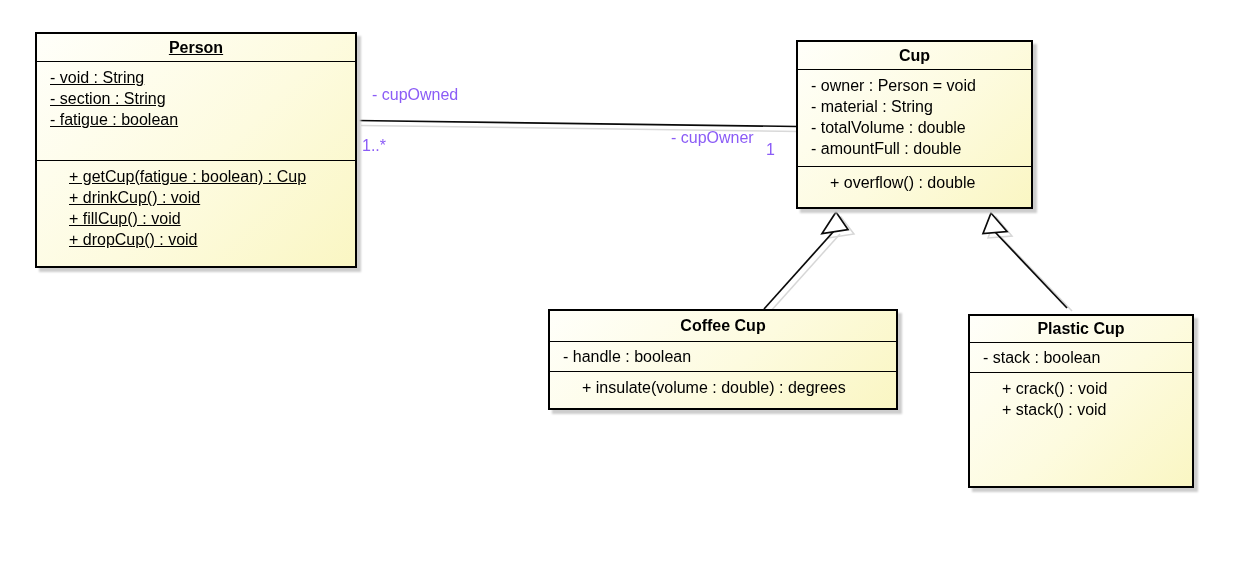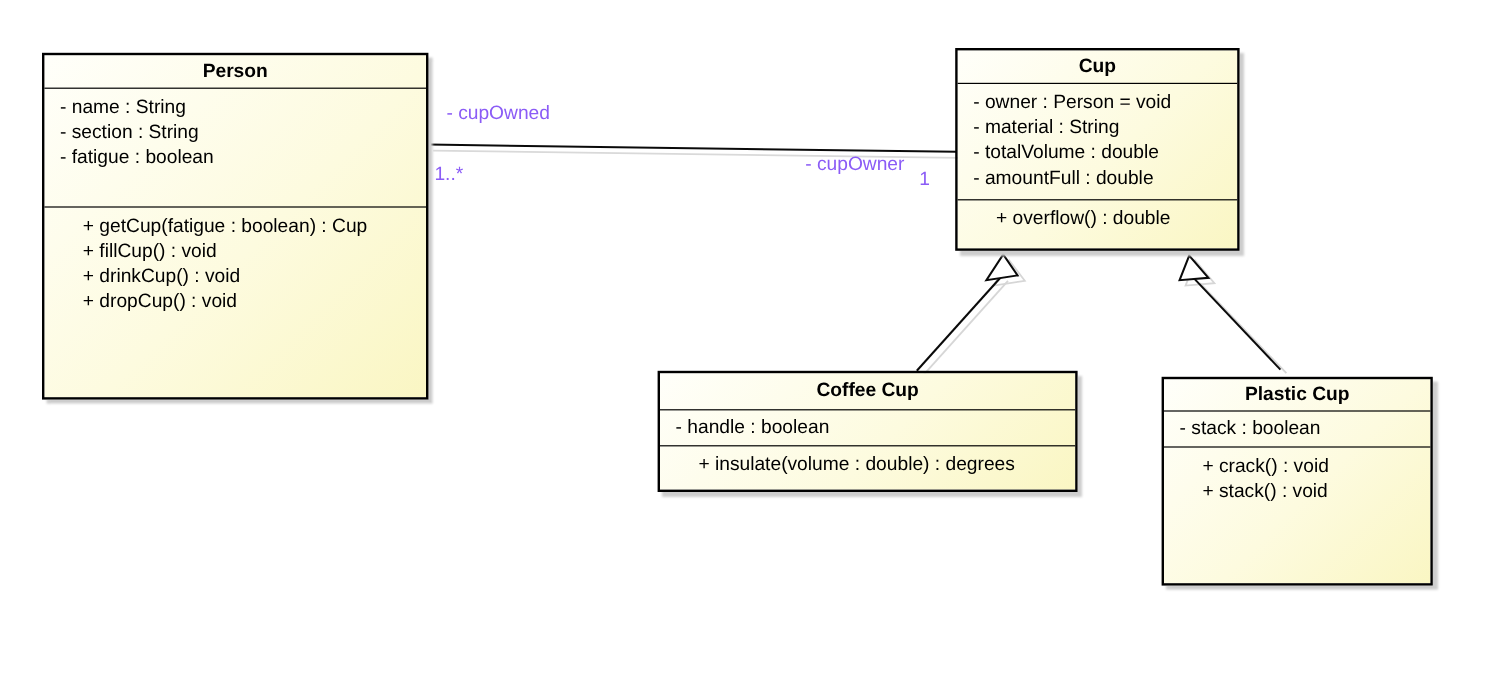--- a/index.html
+++ b/index.html
@@ -51,21 +51,21 @@
     flex: 1 1 auto;
     padding-left: 19px;
   }
   .uml-line {
     font-size: 16px;
     line-height: 21px;
     padding-left: 13px;
     white-space: nowrap;
   }
   
-  #class-person { left: 35px;  top: 44px;  width: 322px; height: 289px; }
+  #class-person { left: 35px;  top: 32px;  width: 322px; height: 236px; text-decoration: underline; }
   #class-person .uml-title { height: 27px; }
   #class-person .attrs { height: 99px; }
 
   #class-cup { left: 796px; top: 40px;  width: 237px; height: 169px; }
   #class-cup .uml-title { height: 27px; }
   #class-cup .attrs { height: 97px; }
 
   #class-coffee-cup { left: 548px; top: 309px; width: 350px; height: 101px; }
   #class-coffee-cup .uml-title { height: 30px; }
   #class-coffee-cup .attrs { height: 30px; padding-top: 4px; }
@@ -110,28 +110,28 @@
       <line x1="1072" y1="311" x2="1000" y2="236" stroke="#d6d6d6" stroke-width="1.5"></line>
       <polygon points="996,217 988,238 1012,236" fill="none" stroke="#d6d6d6" stroke-width="1.5"></polygon>
       <line x1="1067" y1="308" x2="995" y2="232" stroke="#0a0a0a" stroke-width="1.7"></line>
       <polygon points="991,213 983,233.5 1007,231.5" fill="#ffffff" stroke="#0a0a0a" stroke-width="1.7"></polygon>
     </g>
   </svg>
 
   <div class="uml-class" id="class-person">
     <div class="uml-title">Person</div>
     <div class="uml-compartment attrs">
-      <div class="uml-line">- name : String</div>
+      <div class="uml-line">- void : String</div>
       <div class="uml-line">- section : String</div>
       <div class="uml-line">- fatigue : boolean</div>
     </div>
     <div class="uml-compartment last">
       <div class="uml-line">+ getCup(fatigue : boolean) : Cup</div>
+      <div class="uml-line">+ drinkCup() : void</div>
       <div class="uml-line">+ fillCup() : void</div>
-      <div class="uml-line">+ drinkCup() : void</div>
       <div class="uml-line">+ dropCup() : void</div>
     </div>
   </div>
 
   <div class="uml-class" id="class-coffee-cup">
     <div class="uml-title">Coffee Cup</div>
     <div class="uml-compartment attrs">
       <div class="uml-line">- handle : boolean</div>
     </div>
     <div class="uml-compartment last">

